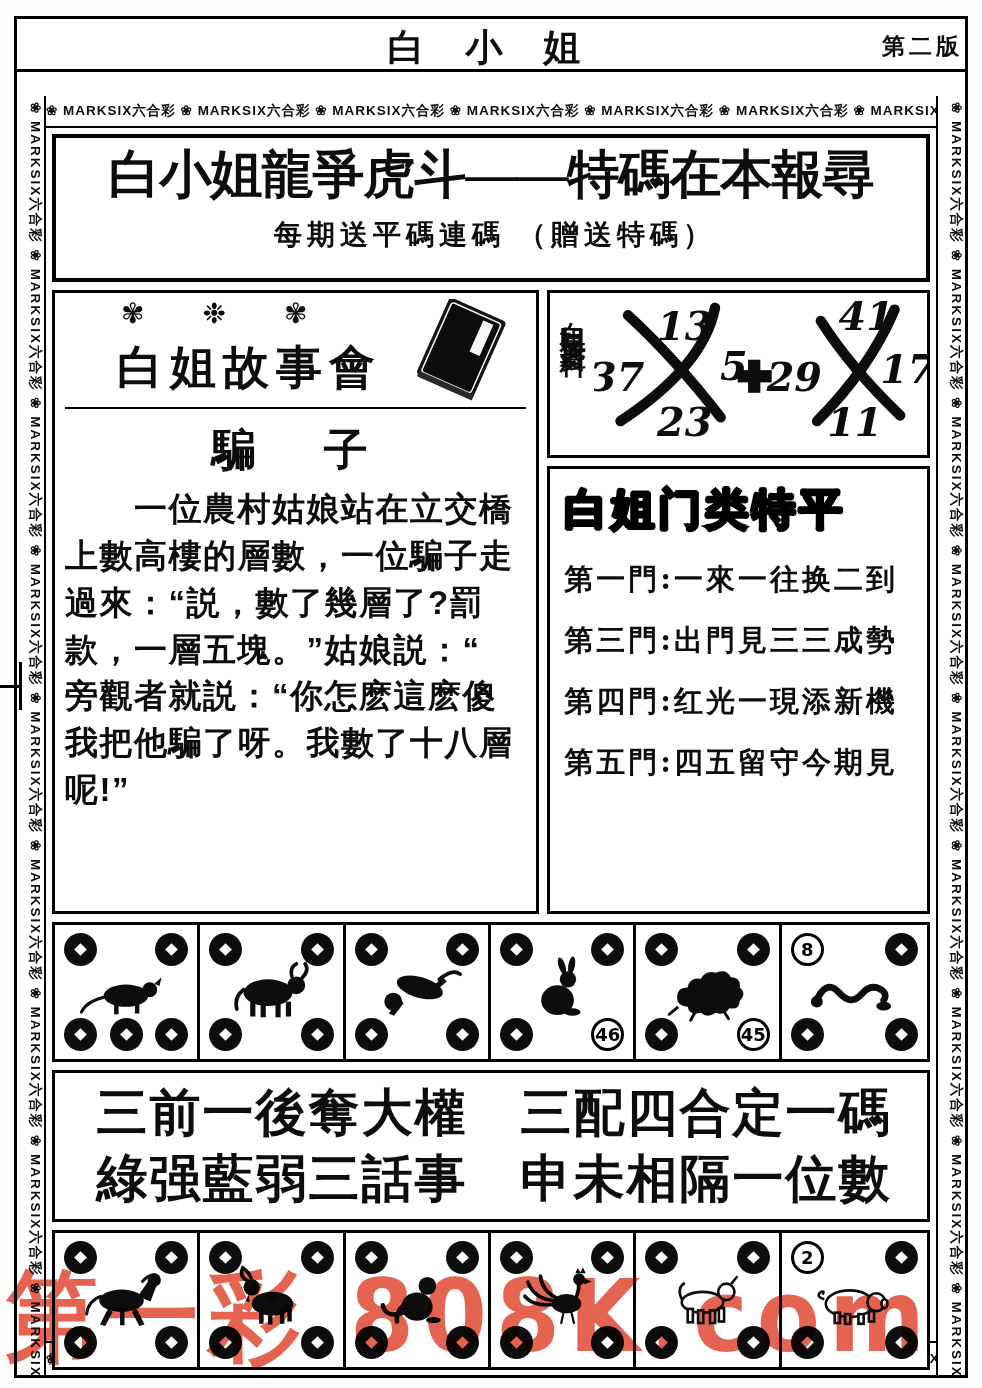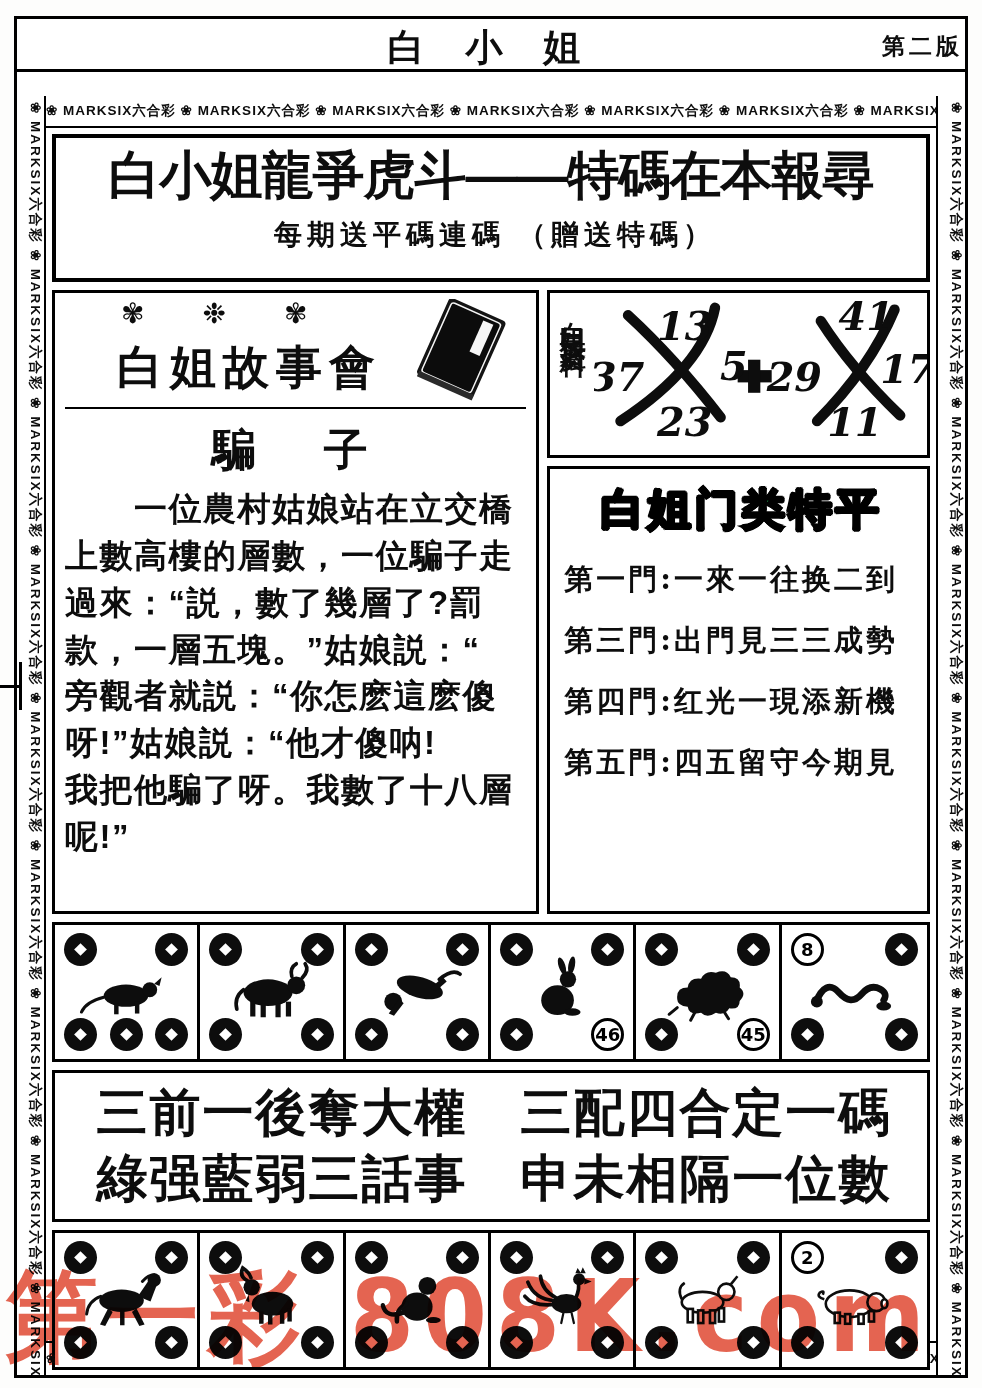--- a/index.html
+++ b/index.html
@@ -26,21 +26,21 @@
   .center{flex:1;display:flex;flex-direction:column;min-width:0;}
   .strip-h{height:30px;flex:none;overflow:hidden;white-space:nowrap;
     font-size:13.5px;font-weight:700;letter-spacing:1px;line-height:30px;text-align:center;}
   .strip-top{border-bottom:2px solid #000;}
   .strip-bottom{border-top:2px solid #000;height:32px;line-height:32px;}
   .content{flex:1;padding:6px;min-height:0;background:#fff;}
   
   .headline-box{border:4px solid #000;height:148px;box-sizing:border-box;
     text-align:center;padding-top:10px;}
   .headline-main{font-size:52px;font-weight:900;letter-spacing:-1px;line-height:1.05;
-    font-family:Liberation Sans, sans-serif;}
+    font-family:Liberation Serif, serif;}
   .headline-sub{font-size:28px;font-weight:900;letter-spacing:5px;margin-top:13px;margin-left:8px;}
   
   .two-col{display:flex;gap:8px;margin-top:8px;height:624px;}
   .story-box{width:56%;border:3px solid #000;box-sizing:border-box;position:relative;
     padding:4px 10px;overflow:hidden;}
   .story-header{position:relative;height:110px;border-bottom:2px solid #000;}
   .flower-row{position:absolute;left:56px;top:0;font-size:28px;letter-spacing:58px;}
   .story-box-title{position:absolute;left:52px;top:40px;font-size:46px;font-weight:900;letter-spacing:7px;}
   .book{position:absolute;right:6px;top:2px;}
   .story-title{text-align:center;font-size:44px;font-weight:900;letter-spacing:12px;margin:12px 0 6px;}
@@ -48,21 +48,21 @@
   .right-col{width:44%;display:flex;flex-direction:column;gap:8px;box-sizing:border-box;}
   .tips-box{border:3px solid #000;height:168px;box-sizing:border-box;position:relative;
     padding:6px 0 0 44px;overflow:hidden;}
   .tips-vlabel{position:absolute;left:6px;top:8px;writing-mode:vertical-rl;
     font-size:26px;font-weight:900;letter-spacing:6px;}
   .cross-svg{display:block;width:100%;height:146px;}
   .cross-svg text{font-family:"DejaVu Serif",serif;font-style:italic;font-weight:700;
     font-size:42px;fill:#0d0d0d;text-anchor:middle;}
   .tips-slogan{font-size:38px;font-weight:900;text-align:center;letter-spacing:2px;margin-top:22px;}
   .gates-box{border:3px solid #000;flex:1;box-sizing:border-box;padding:12px 8px 0 14px;overflow:hidden;}
-  .gates-title{text-align:center;font-size:43px;font-weight:900;color:#15803d;letter-spacing:4px;
+  .gates-title{text-align:left;font-size:43px;font-weight:900;color:#15803d;letter-spacing:4px;
     -webkit-text-stroke:2.5px #000;
     text-shadow:-2px 0 #000,2px 0 #000,0 -2px #000,0 2px #000,-1px -1px #000,1px 1px #000;}
   .gate-line{font-family:"DejaVu Serif",serif;font-size:29px;font-weight:700;
     letter-spacing:3px;margin:21px 0;white-space:nowrap;}
   
   .zrow{border:3px solid #000;display:grid;grid-template-columns:repeat(6,1fr);margin-top:8px;}
   .zrow1 .zcell{height:134px;}
   .zrow2 .zcell{height:134px;}
   .zcell{position:relative;border-right:3px solid #000;overflow:hidden;background:#fff;}
   .zcell:last-child{border-right:none;}
@@ -125,21 +125,20 @@
                 </g>
               </svg>
             </div>
             <div class="story-title">騙　子</div>
             <div id="story-lines">
                 <div class="story-line">　　一位農村姑娘站在立交橋</div>
                 <div class="story-line">上數高樓的層數，一位騙子走</div>
                 <div class="story-line">過來：“説，數了幾層了?罰</div>
                 <div class="story-line">款，一層五塊。”姑娘説：“</div>
                 <div class="story-line">旁觀者就説：“你怎麽這麽傻</div>
-                <div class="story-line">呀!”姑娘説：“他才傻呐!</div>
                 <div class="story-line">我把他騙了呀。我數了十八層</div>
                 <div class="story-line">呢!”</div>
               </div>
           </div>
 
           <div class="right-col">
             <div class="tips-box">
               <div class="tips-vlabel">白姐最后资料</div>
               <svg class="cross-svg" viewBox="0 0 352 152">
                 <g stroke="#0d0d0d" stroke-width="11" stroke-linecap="round" fill="none">

